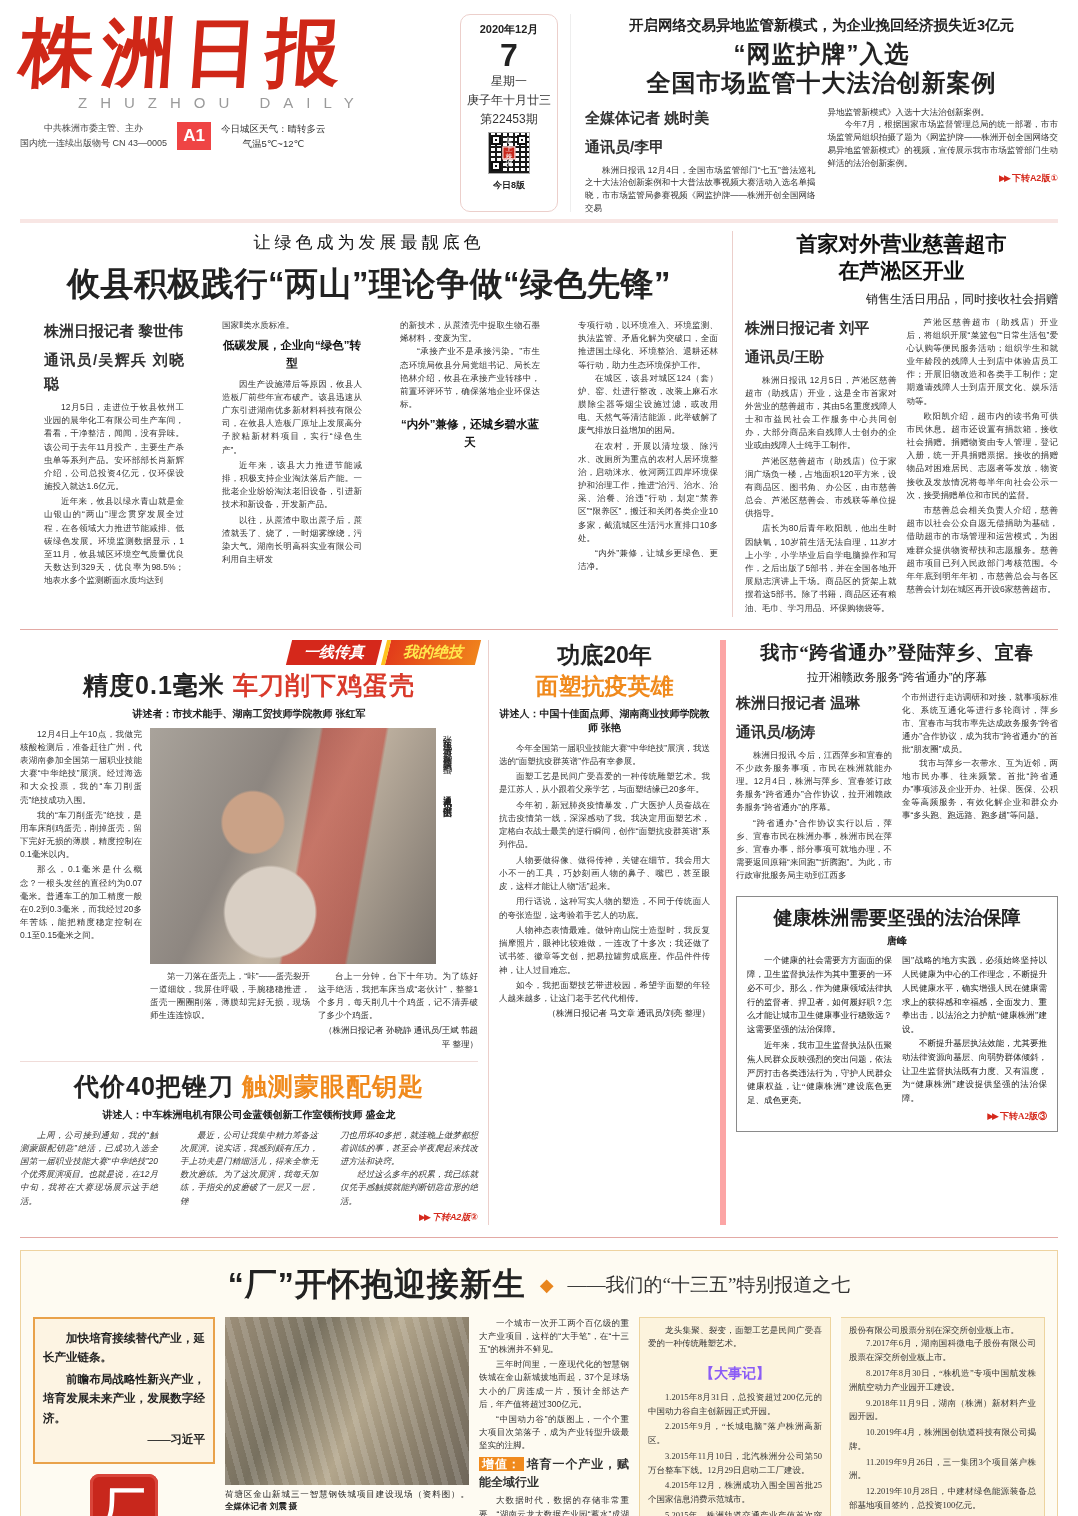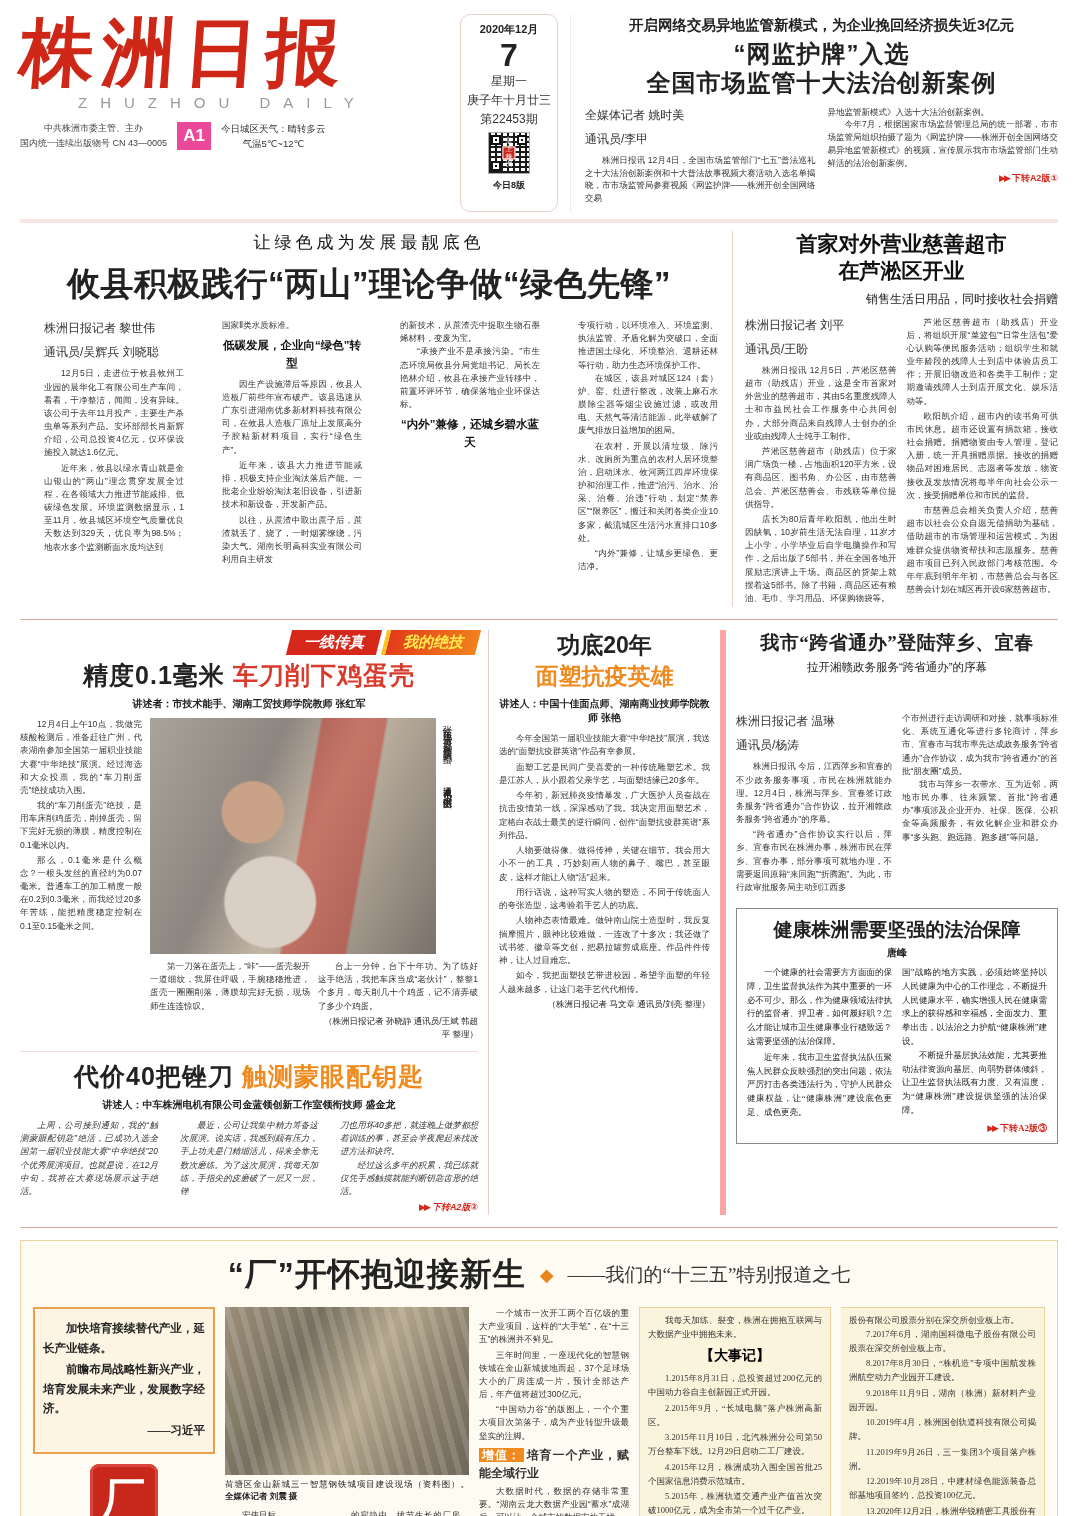--- a/index.html
+++ b/index.html
@@ -12,21 +12,21 @@
   .jump .arr{color:#d5281b;letter-spacing:-2px;margin-right:3px;}
   .cont{text-align:justify;}
   
   .masthead{display:flex;gap:12px;height:198px;border-bottom:1px solid #e3a9a4;box-shadow:0 4px 0 #f8e6e4;padding-bottom:6px;}
   .m-left{width:428px;display:flex;flex-direction:column;}
   .logo{font-family:"DejaVu Serif","Liberation Serif",serif;font-weight:bold;color:#cf2717;
         font-size:74px;letter-spacing:8px;line-height:1.05;transform:skewX(-4deg);white-space:nowrap;}
   .latin{letter-spacing:13px;color:#9a9a9a;font-size:15px;margin:2px 0 0 58px;}
   .pubrow{display:flex;align-items:center;gap:10px;margin-top:10px;}
   .orgs{font-size:9px;color:#444;line-height:1.6;text-align:center;}
-  .a1{width:34px;height:28px;background:#ec4899;color:#fff;font-weight:bold;font-size:17px;
+  .a1{width:34px;height:28px;background:#ef4444;color:#fff;font-weight:bold;font-size:17px;
       display:flex;align-items:center;justify-content:center;}
   .weather{font-size:9.5px;color:#333;line-height:1.6;text-align:center;}
   .m-date{width:98px;border:1px solid #eccfcb;border-radius:10px;padding:7px 4px;text-align:center;
           display:flex;flex-direction:column;align-items:center;gap:2px;box-sizing:border-box;}
   .d-month{font-size:11px;font-weight:bold;}
   .d-day{font-size:32px;font-weight:bold;line-height:1;}
   .d-small{font-size:12px;color:#333;}
   .d-pages{font-size:9px;font-weight:bold;margin-top:1px;}
   
   .qr{position:relative;background:
@@ -39,21 +39,21 @@
   .qr .qlogo{position:absolute;left:50%;top:50%;transform:translate(-50%,-50%);width:28%;height:28%;
       background:#c8271c;color:#fff;font-size:7px;line-height:1.1;display:flex;align-items:center;
       justify-content:center;border:1px solid #fff;text-align:center;}
   .qr-s{width:42px;height:42px;margin:2px 0;}
   
   .m-brief{flex:1;border-left:1px solid #eee;padding-left:14px;display:flex;flex-direction:column;}
   .b-kicker{font-size:14.5px;font-weight:bold;color:#222;text-align:center;margin:2px 0 4px;}
   .b-title{font-size:24px;font-weight:900;text-align:center;line-height:1.22;letter-spacing:1px;}
   .b-cols{display:flex;gap:12px;margin-top:8px;font-size:8.5px;line-height:1.5;color:#333;}
   .b-cols .col{flex:1;}
-  .byline{font-weight:normal;font-size:12px;text-indent:0;line-height:1.6;margin-bottom:5px;}
+  .byline{font-weight:bold;font-size:15px;text-indent:0;line-height:1.6;margin-bottom:5px;}
   
   .band-main{display:flex;padding:12px 0 12px;border-bottom:1px solid #e3a9a4;box-shadow:0 -1px 0 #fff;}
   .lead{width:712px;padding-right:14px;box-sizing:border-box;}
   .l-kicker{text-align:center;font-size:17px;letter-spacing:4px;color:#111;margin:0 0 8px;}
   .l-title{text-align:center;font-size:33px;font-weight:900;letter-spacing:0.5px;margin-bottom:12px;}
   .l-cols{display:flex;gap:14px;font-size:8.5px;line-height:1.55;color:#333;}
   .l-cols .col{flex:1;margin-left:24px;}
   .sub{font-weight:800;font-size:11.5px;text-align:center;margin:5px 0;color:#111;}
   .charity{flex:1;border-left:1px solid #eccfcb;padding-left:12px;}
   .c-title{font-weight:800;font-size:21px;text-align:center;line-height:1.3;color:#111;}
@@ -90,21 +90,21 @@
   .k-cols{display:flex;gap:22px;font-size:8.5px;line-height:1.55;color:#333;font-style:italic;}
   .k-cols .col{flex:1;}
   .dough{width:238px;border-left:1px solid #eccfcb;border-right:6px solid #fca5a5;padding:0 10px;box-sizing:border-box;}
   .d-h1{text-align:center;font-size:23px;font-weight:900;}
   .d-h2{text-align:center;font-size:23px;font-weight:900;color:#f08a1d;margin-bottom:4px;}
   .d-body{font-size:8.5px;line-height:1.56;color:#333;}
   .gov{flex:1;padding-left:10px;}
   .t-title{font-size:19px;font-weight:800;text-align:center;letter-spacing:0.5px;}
   .t-sub{font-size:11.5px;text-align:center;margin:4px 0 6px;color:#222;}
   .t-cols{display:flex;gap:10px;font-size:8.5px;line-height:1.55;color:#333;}
-  .t-cols .col{flex:1;margin-top:31px;}
+  .t-cols .col{flex:1;}
   .health{border:1px solid #8a8a8a;margin-top:12px;padding:8px 10px;}
   .h-title{font-size:19px;font-weight:800;text-align:center;}
   .h-author{font-size:10px;text-align:center;margin:3px 0 6px;font-weight:bold;}
   .h-cols{display:flex;gap:10px;font-size:8.5px;line-height:1.62;color:#222;justify-content:space-between;}
   .h-cols .col{flex:1;}
   
   .band-special{border:1px solid #eed3a0;background:#fefbf2;padding:10px 12px;margin-top:12px;}
   .sp-head{display:flex;align-items:center;justify-content:center;gap:14px;margin:2px 0 10px;}
   .sp-title{font-size:32px;font-weight:900;letter-spacing:1px;}
   .diamond{color:#e8851e;font-size:18px;}
@@ -124,21 +124,21 @@
       linear-gradient(115deg,#9d8f79 0%,#77705f 30%,#b3a68c 55%,#8a7f6b 78%,#6e665a 100%);}
   .pcaption{font-family:"Liberation Serif",serif;font-size:8.5px;margin:4px 0 6px;color:#222;text-align:justify;}
   .pcaption b{white-space:nowrap;}
   .minicols{display:flex;gap:8px;font-size:8.5px;line-height:1.55;color:#333;}
   .minicols .col{flex:1;}
   .hl{font-size:12px;font-weight:800;line-height:1.5;text-indent:0;margin:3px 0;}
   .hl .tag{background:#f08a1d;color:#fff;padding:0 3px;margin-right:3px;}
   .sp-midcol{width:150px;flex:none;font-size:8.5px;line-height:1.55;color:#333;}
   .sp-eventscol{width:192px;flex:none;background:#fcf3dd;border:1px solid #edd49f;padding:6px 8px;box-sizing:border-box;
                 font-family:"Liberation Serif",serif;font-size:8.5px;line-height:1.62;color:#333;}
-  .ev-hdr{color:#000000;font-weight:800;text-align:center;font-size:14px;margin:3px 0 5px;text-indent:0;}
+  .ev-hdr{color:#8b5cf6;font-weight:800;text-align:center;font-size:14px;margin:12px 0 5px;text-indent:0;}
   .sp-qrcol{flex:1;background:#fcf3dd;border:1px solid #edd49f;border-left:none;padding:6px 8px;
             font-family:"Liberation Serif",serif;font-size:8.5px;line-height:1.62;color:#333;}
 </style>
 </head>
 <body>
 
 <div class="page">
 
   <div class="masthead">
     <div class="m-left">
@@ -448,21 +448,21 @@
         <div class="hl">
           <span class="tag">增值：</span><span>培育一个产业，赋能全域行业</span>
         </div>
         <div>
             <p>大数据时代，数据的存储非常重要。“湖南云龙大数据产业园“蓄水”成湖后，可以让一个城市的数据安放无忧。</p>
             <p>2017年11月，中国移动、中国联通、中国电信三大运营商数据中心相继落户云龙，湖南大数据交易中心启动建设，一条围绕数据存储、交易、应用的全产业链加速成形。</p>
           </div>
       </div>
 
       <div class="sp-eventscol">
-        <p class="cont">我每天加练、裂变，株洲在拥抱互联网与大数据产业中拥抱未来。</p>
+        <p class="cont">龙头集聚、裂变，面塑工艺是民间广受喜爱的一种传统雕塑艺术。</p>
         <div class="ev-hdr">【大事记】</div>
         <div class="just">
             <div>
               <p>1.2015年8月31日，总投资超过200亿元的中国动力谷自主创新园正式开园。</p>
               <p>2.2015年9月，“长城电脑”落户株洲高新区。</p>
               <p>3.2015年11月10日，北汽株洲分公司第50万台整车下线。12月29日启动二工厂建设。</p>
               <p>4.2015年12月，株洲成功入围全国首批25个国家信息消费示范城市。</p>
               <p>5.2015年，株洲轨道交通产业产值首次突破1000亿元，成为全市第一个过千亿产业。</p>
               <p>6.2017年6月、12月，株洲飞鹿高新材料技术股份有限公司股票、株洲宏达电子</p>
             </div>

